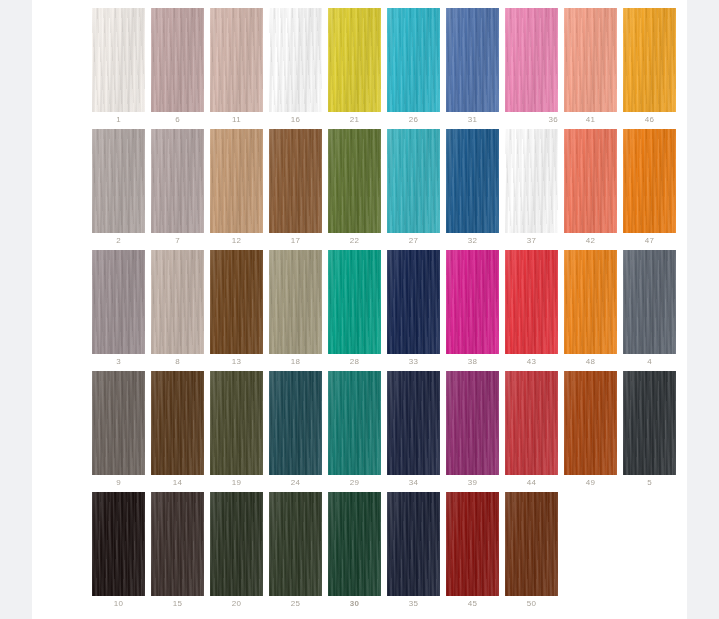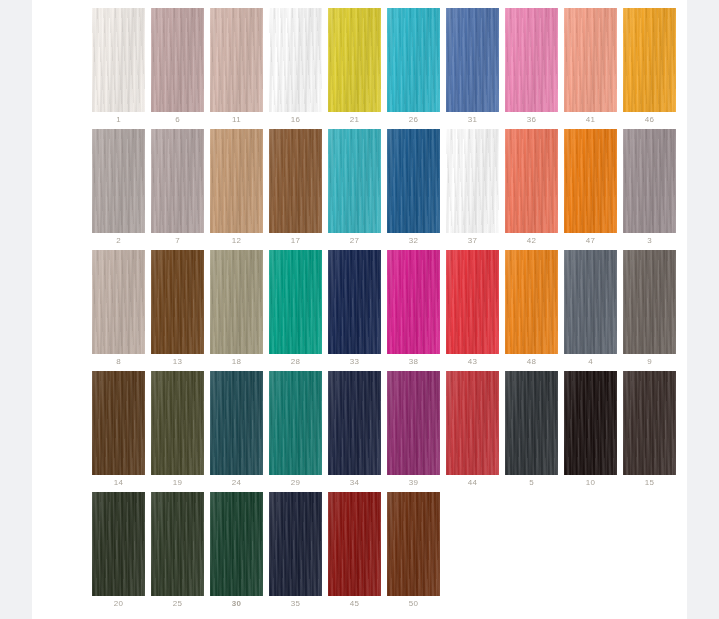--- a/index.html
+++ b/index.html
@@ -132,21 +132,21 @@
         <div class="swatch-cell">
           <div class="swatch-chip" style="background-color: rgb(44, 184, 204);"></div>
           <div class="swatch-label" style="color: rgb(169, 163, 153);">26</div>
         </div>
         <div class="swatch-cell">
           <div class="swatch-chip" style="background-color: rgb(79, 114, 173);"></div>
           <div class="swatch-label" style="color: rgb(169, 163, 153);">31</div>
         </div>
         <div class="swatch-cell">
           <div class="swatch-chip" style="background-color: rgb(239, 135, 182);"></div>
-          <div class="swatch-label" style="color: rgb(169, 163, 153);">36</div>
+          <div class="swatch-label" style="color: rgb(169, 163, 153); text-align: right;">36</div>
         </div>
         <div class="swatch-cell">
           <div class="swatch-chip" style="background-color: rgb(247, 161, 137);"></div>
           <div class="swatch-label" style="color: rgb(169, 163, 153);">41</div>
         </div>
         <div class="swatch-cell">
           <div class="swatch-chip" style="background-color: rgb(245, 166, 35);"></div>
           <div class="swatch-label" style="color: rgb(169, 163, 153);">46</div>
         </div>
         <div class="swatch-cell">
@@ -159,20 +159,24 @@
         </div>
         <div class="swatch-cell">
           <div class="swatch-chip" style="background-color: rgb(199, 156, 117);"></div>
           <div class="swatch-label" style="color: rgb(169, 163, 153);">12</div>
         </div>
         <div class="swatch-cell">
           <div class="swatch-chip" style="background-color: rgb(138, 90, 51);"></div>
           <div class="swatch-label" style="color: rgb(169, 163, 153);">17</div>
         </div>
         <div class="swatch-cell">
+          <div class="swatch-chip" style="background-color: rgb(95, 115, 48);"></div>
+          <div class="swatch-label" style="color: rgb(169, 163, 153);">22</div>
+        </div>
+        <div class="swatch-cell">
           <div class="swatch-chip" style="background-color: rgb(53, 179, 191);"></div>
           <div class="swatch-label" style="color: rgb(169, 163, 153);">27</div>
         </div>
         <div class="swatch-cell">
           <div class="swatch-chip" style="background-color: rgb(27, 90, 142);"></div>
           <div class="swatch-label" style="color: rgb(169, 163, 153);">32</div>
         </div>
         <div class="swatch-cell">
           <div class="swatch-chip"></div>
           <div class="swatch-label" style="color: rgb(169, 163, 153);">37</div>
@@ -249,20 +253,24 @@
           <div class="swatch-chip" style="background-color: rgb(27, 35, 64);"></div>
           <div class="swatch-label" style="color: rgb(169, 163, 153);">34</div>
         </div>
         <div class="swatch-cell">
           <div class="swatch-chip" style="background-color: rgb(142, 42, 109);"></div>
           <div class="swatch-label" style="color: rgb(169, 163, 153);">39</div>
         </div>
         <div class="swatch-cell">
           <div class="swatch-chip" style="background-color: rgb(196, 52, 58);"></div>
           <div class="swatch-label" style="color: rgb(169, 163, 153);">44</div>
+        </div>
+        <div class="swatch-cell">
+          <div class="swatch-chip" style="background-color: rgb(168, 69, 15);"></div>
+          <div class="swatch-label" style="color: rgb(169, 163, 153);">49</div>
         </div>
         <div class="swatch-cell">
           <div class="swatch-chip" style="background-color: rgb(46, 51, 55);"></div>
           <div class="swatch-label" style="color: rgb(169, 163, 153);">5</div>
         </div>
         <div class="swatch-cell">
           <div class="swatch-chip" style="background-color: rgb(27, 17, 16);"></div>
           <div class="swatch-label" style="color: rgb(169, 163, 153);">10</div>
         </div>
         <div class="swatch-cell">

